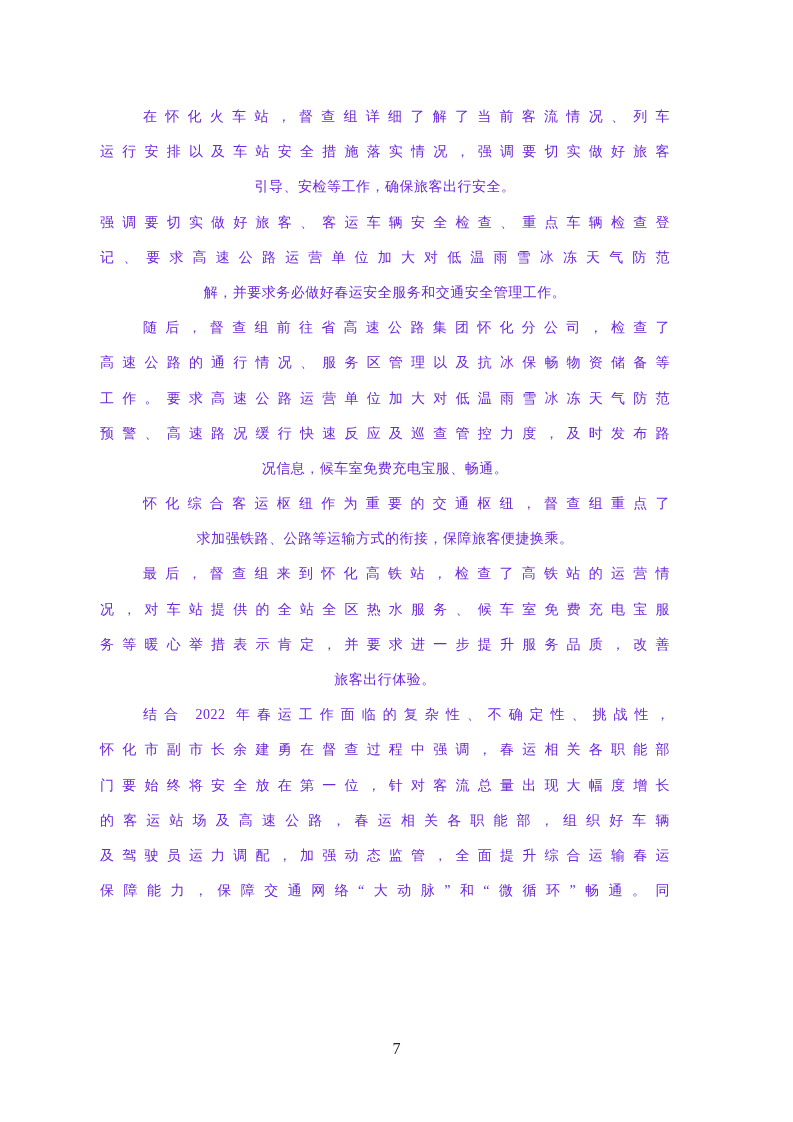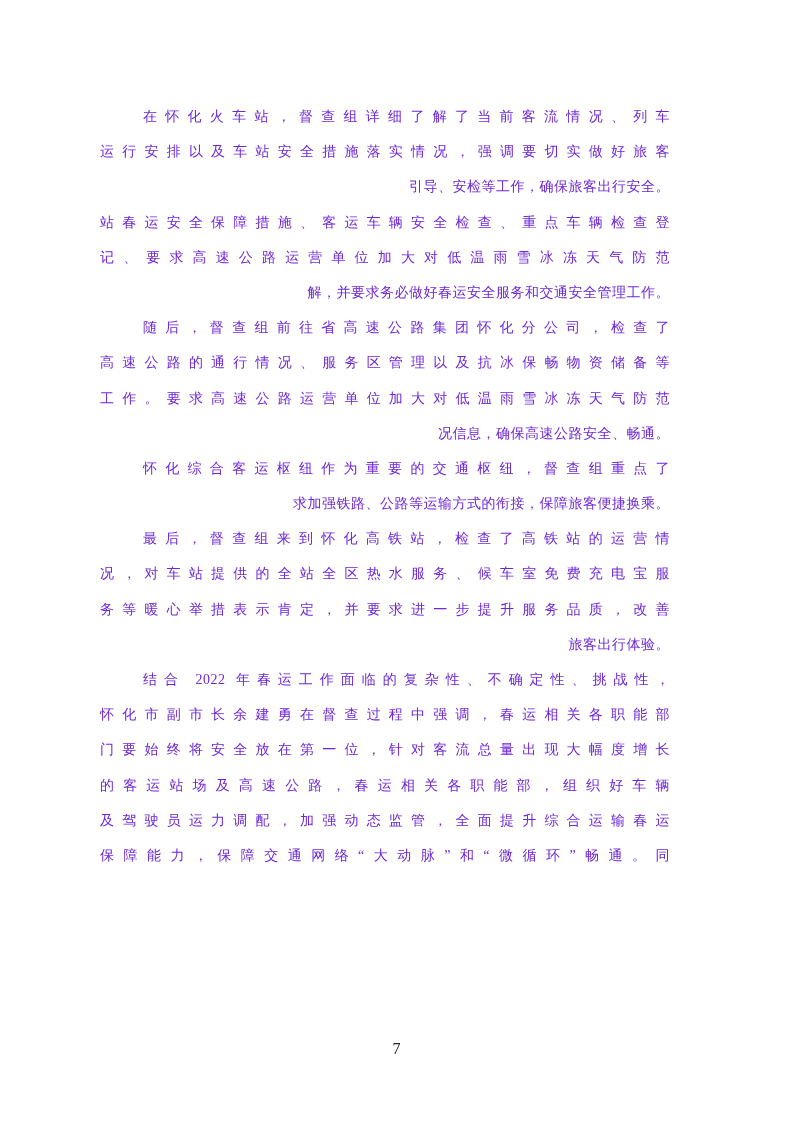--- a/index.html
+++ b/index.html
@@ -27,21 +27,21 @@
     left: 100px;
     top: 99px;
     width: 570px;
     font-size: 14px;
     line-height: 35.2px;
     letter-spacing: 0.5px;
     color: #6d28d9;
   }
   .doc .line {
     white-space: nowrap;
-    text-align: right;
+    text-align: center;
     height: 35.2px;
   }
   .doc .line.just {
     white-space: normal;
     text-align: justify;
     text-align-last: justify;
     text-justify: inter-character;
   }
   .doc .line.first {
     padding-left: 43px;
@@ -64,27 +64,28 @@
   }
 </style>
 </head>
 <body>
 
 <div class="page">
   <div class="doc">
       <div class="line first just">在怀化火车站，督查组详细了解了当前客流情况、列车</div>
       <div class="line just">运行安排以及车站安全措施落实情况，强调要切实做好旅客</div>
       <div class="line">引导、安检等工作，确保旅客出行安全。</div>
-      <div class="line just">站春运安全保障措施、客运车辆安全检查、重点车辆检查登</div>
+      <div class="line just">强调要切实做好旅客、客运车辆安全检查、重点车辆检查登</div>
       <div class="line just">记、要求高速公路运营单位加大对低温雨雪冰冻天气防范</div>
       <div class="line">解，并要求务必做好春运安全服务和交通安全管理工作。</div>
       <div class="line first just">随后，督查组前往省高速公路集团怀化分公司，检查了</div>
       <div class="line just">高速公路的通行情况、服务区管理以及抗冰保畅物资储备等</div>
       <div class="line just">工作。要求高速公路运营单位加大对低温雨雪冰冻天气防范</div>
-      <div class="line">况信息，确保高速公路安全、畅通。</div>
+      <div class="line just">预警、高速路况缓行快速反应及巡查管控力度，及时发布路</div>
+      <div class="line">况信息，候车室免费充电宝服、畅通。</div>
       <div class="line first just">怀化综合客运枢纽作为重要的交通枢纽，督查组重点了</div>
       <div class="line">求加强铁路、公路等运输方式的衔接，保障旅客便捷换乘。</div>
       <div class="line first just">最后，督查组来到怀化高铁站，检查了高铁站的运营情</div>
       <div class="line just">况，对车站提供的全站全区热水服务、候车室免费充电宝服</div>
       <div class="line just">务等暖心举措表示肯定，并要求进一步提升服务品质，改善</div>
       <div class="line">旅客出行体验。</div>
       <div class="line first just">结合 2022 年春运工作面临的复杂性、不确定性、挑战性，</div>
       <div class="line just">怀化市副市长余建勇在督查过程中强调，春运相关各职能部</div>
       <div class="line just">门要始终将安全放在第一位，针对客流总量出现大幅度增长</div>
       <div class="line just">的客运站场及高速公路，春运相关各职能部，组织好车辆</div>

